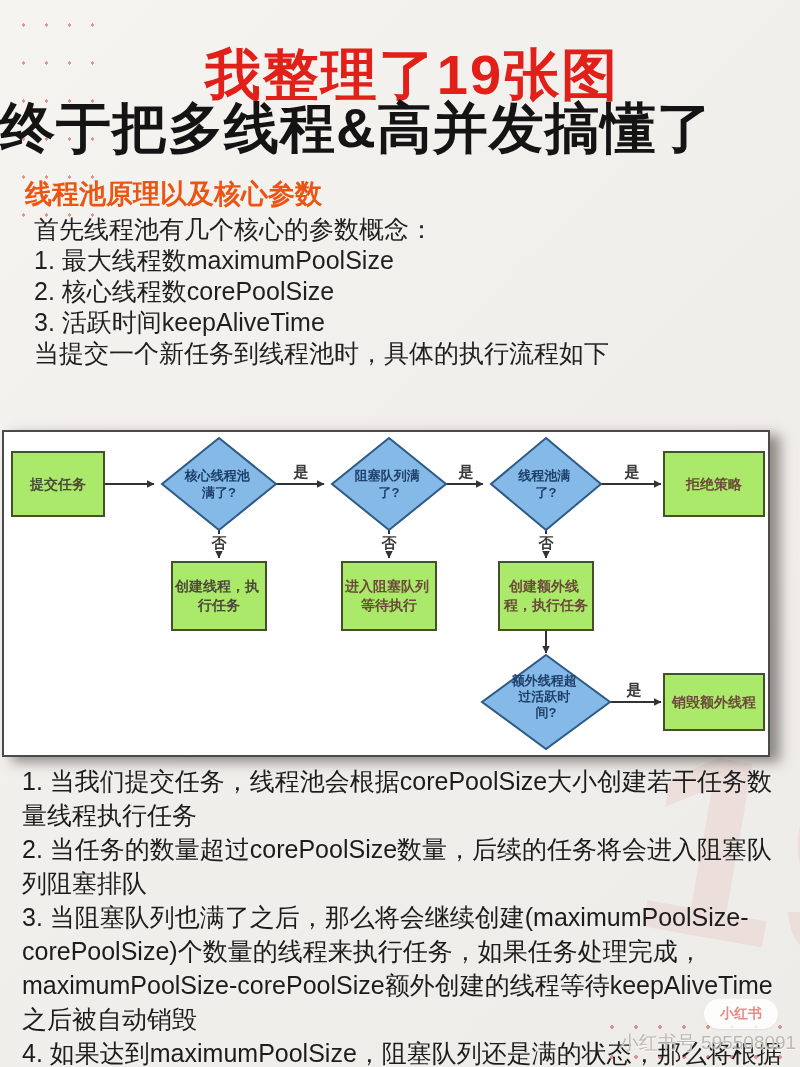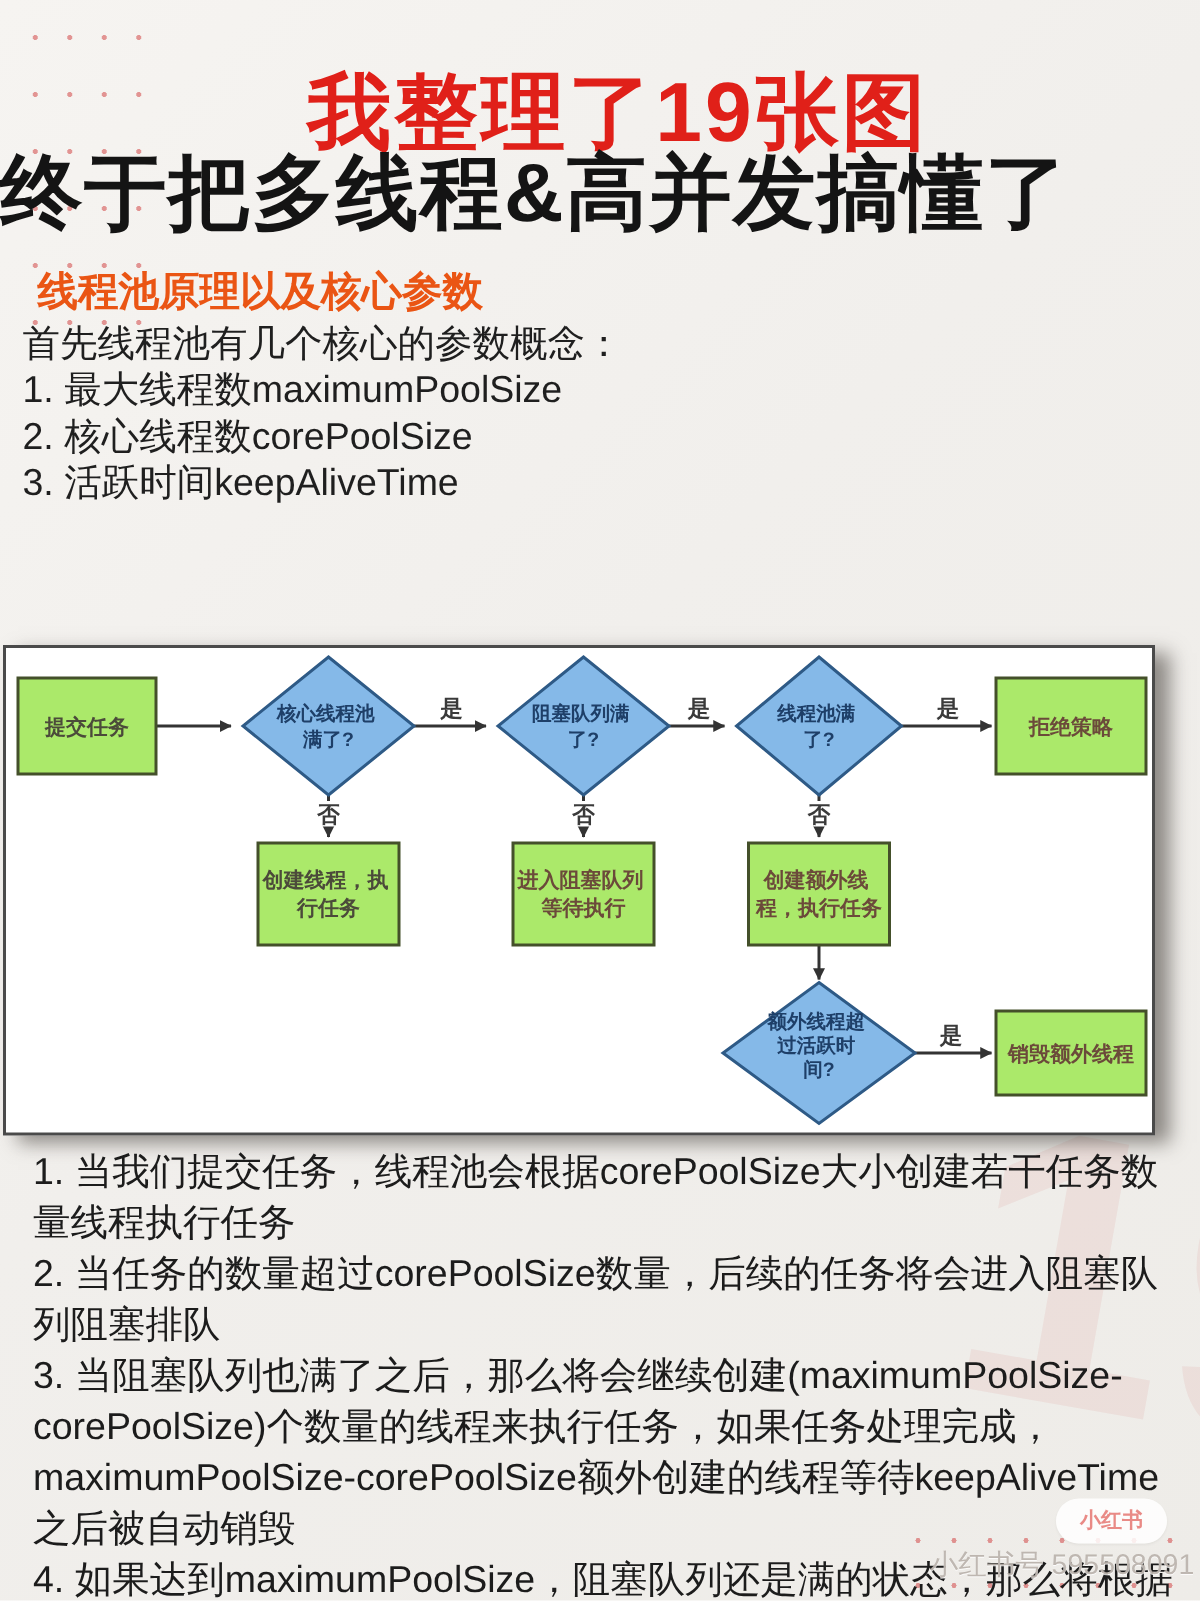--- a/index.html
+++ b/index.html
@@ -22,21 +22,21 @@
   }
   .black-title{
     position:absolute;left:0;top:92px;width:100%;
     text-align:left;font-size:55px;font-weight:900;color:#141414;
     letter-spacing:1px;margin:0;white-space:nowrap;
   }
   .section-heading{
     position:absolute;left:25px;top:176px;
     font-size:27px;font-weight:900;color:#ea5514;margin:0;
   }
-  .intro{position:absolute;left:15px;top:214px;width:760px;}
+  .intro{position:absolute;left:34px;top:214px;width:760px;}
   .intro p{margin:0;font-size:25px;line-height:31px;color:#1f1f1f;}
   .explanations{position:absolute;left:22px;top:764px;width:760px;}
   .explanations p{margin:0;font-size:25px;line-height:34px;color:#1c1c1c;}
   .diagram-panel{
     position:absolute;left:2px;top:430px;width:768px;height:327px;
     background:#fff;border:2px solid #4a4a4a;box-sizing:border-box;
     box-shadow:10px 5px 12px rgba(60,55,50,.55);
   }
   .diagram-panel svg{display:block;width:100%;height:100%;}
   .node-text{font-family:"Liberation Sans","DejaVu Sans",sans-serif;font-weight:bold;}
@@ -71,20 +71,21 @@
 
 <h1 class="red-title">我整理了19张图</h1>
 <h1 class="black-title">终于把多线程&amp;高并发搞懂了</h1>
 <h2 class="section-heading">线程池原理以及核心参数</h2>
 
 <div class="intro">
   <p>首先线程池有几个核心的参数概念：</p>
   <p>1. 最大线程数maximumPoolSize</p>
   <p>2. 核心线程数corePoolSize</p>
   <p>3. 活跃时间keepAliveTime</p>
+  <p>当提交一个新任务到线程池时，具体的执行流程如下</p>
 </div>
 
 <div class="diagram-panel">
   <svg viewBox="0 0 764 323">
     <defs>
       <marker id="arrow" markerWidth="9" markerHeight="9" refX="7.5" refY="4" orient="auto" markerUnits="userSpaceOnUse">
         <path d="M0,0 L8,4 L0,8 z" fill="#333"></path>
       </marker>
     </defs>
 

